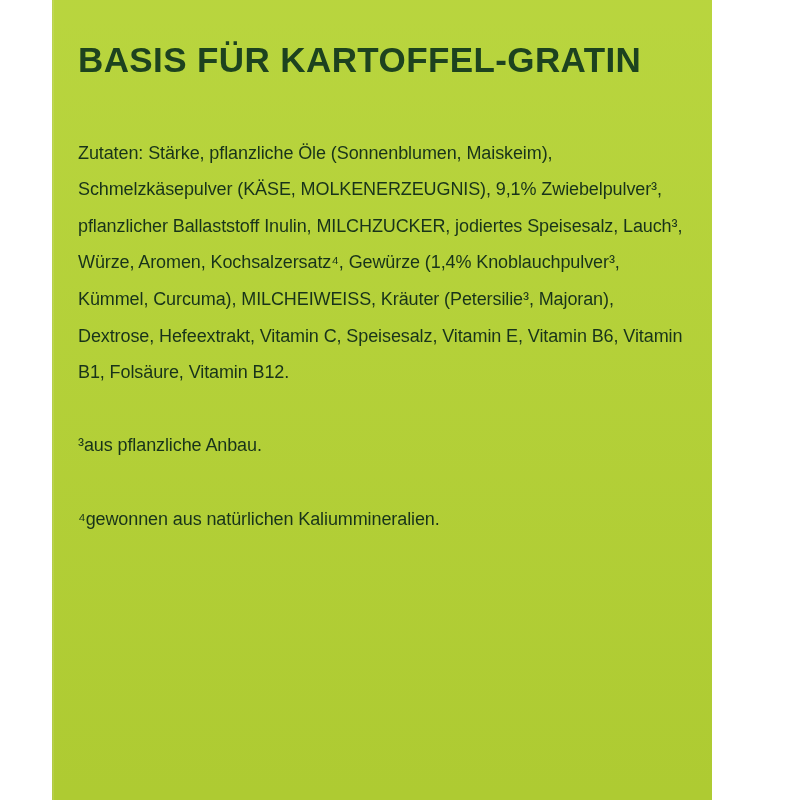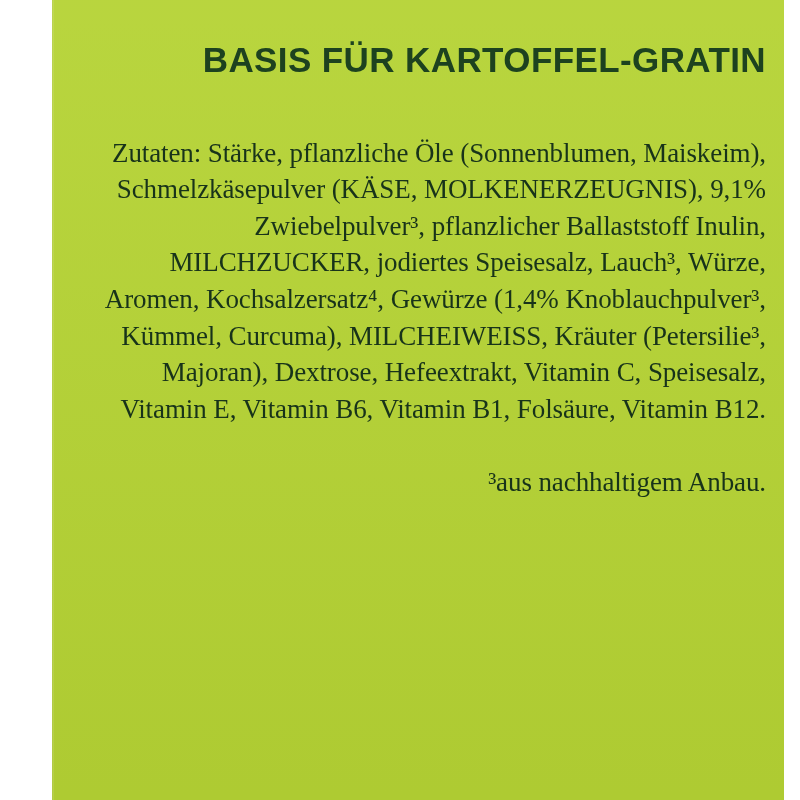--- a/index.html
+++ b/index.html
@@ -10,54 +10,52 @@
     width: 800px;
     height: 800px;
     background: #ffffff;
     font-family: "Liberation Sans", sans-serif;
     overflow: hidden;
   }
   #label {
     position: absolute;
     left: 52px;
     top: 0;
-    width: 732px;
+    width: 660px;
     height: 800px;
     background: #b5d334;
     background-image:
       linear-gradient(90deg, rgba(255,255,255,0.10) 0 2px, rgba(0,0,0,0.00) 2px 9px),
       linear-gradient(90deg, rgba(0,0,0,0.035) 0 1px, rgba(0,0,0,0.00) 1px 14px),
       linear-gradient(180deg, rgba(255,255,255,0.05), rgba(0,0,0,0.04));
     box-sizing: border-box;
     padding: 0;
-    text-align: right;
   }
   .content {
     position: absolute;
     left: 26px;
     top: 40px;
     right: 18px;
   }
   h1.title {
     margin: 0 0 18px 0;
     font-size: 35px;
     line-height: 40px;
     letter-spacing: 0.4px;
     font-weight: bold;
     color: #1d421f;
     font-family: "Liberation Sans", sans-serif;
   }
   .body-text {
     color: #18331a;
-    font-size: 27px;
+    font-size: 18px;
     line-height: 36.6px;
-    font-family: Liberation Serif, serif;
+    font-family: Liberation Sans, sans-serif;
     white-space: pre-line;
     letter-spacing: -0.1px;
-    margin-left: 23px;
   }
   .para {
     margin: 0;
     white-space: pre-line;
   }
   .para + .para {
     margin-top: 0;
   }
   .footnote {
     margin: 0;
@@ -65,16 +63,17 @@
   }
 </style>
 </head>
 <body>
 
 <div id="label" style="background: linear-gradient(90deg, rgba(255, 255, 255, 0.1) 0px, rgba(255, 255, 255, 0.1) 2px, rgba(0, 0, 0, 0) 2px, rgba(0, 0, 0, 0) 9px), linear-gradient(90deg, rgba(0, 0, 0, 0.035) 0px, rgba(0, 0, 0, 0.035) 1px, rgba(0, 0, 0, 0) 1px, rgba(0, 0, 0, 0) 14px), linear-gradient(rgba(255, 255, 255, 0.05), rgba(0, 0, 0, 0.04)) rgb(181, 211, 52);">
   <div class="content">
     <h1 class="title" style="color: rgb(29, 66, 31);">BASIS FÜR KARTOFFEL-GRATIN</h1>
     <div class="body-text" style="color: rgb(24, 51, 26);">
       <p class="para">Zutaten: Stärke, pflanzliche Öle (Sonnenblumen, Maiskeim), Schmelzkäsepulver (KÄSE, MOLKENERZEUGNIS), 9,1% Zwiebelpulver³, pflanzlicher Ballaststoff Inulin, MILCHZUCKER, jodiertes Speisesalz, Lauch³, Würze, Aromen, Kochsalzersatz⁴, Gewürze (1,4% Knoblauchpulver³, Kümmel, Curcuma), MILCHEIWEISS, Kräuter (Petersilie³, Majoran), Dextrose, Hefeextrakt, Vitamin C, Speisesalz, Vitamin E, Vitamin B6, Vitamin B1, Folsäure, Vitamin B12.</p>
-      <p class="footnote">³aus nachhaltigem Anbau.</p>
+      <p class="footnote">³aus pflanzliche Anbau.</p>
+      <p class="footnote">⁴gewonnen aus natürlichen Kaliummineralien.</p>
     </div>
   </div>
 </div>
 
 </body></html>

